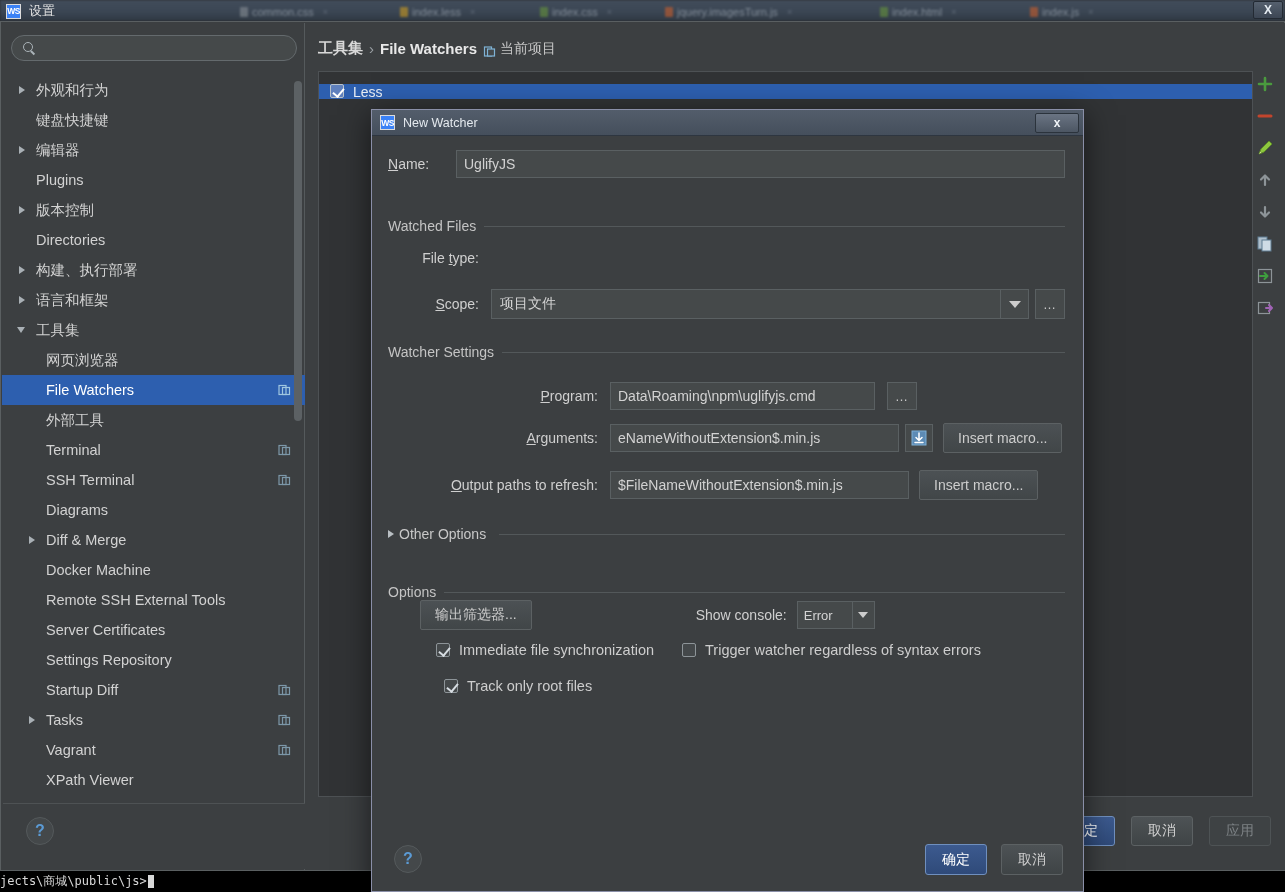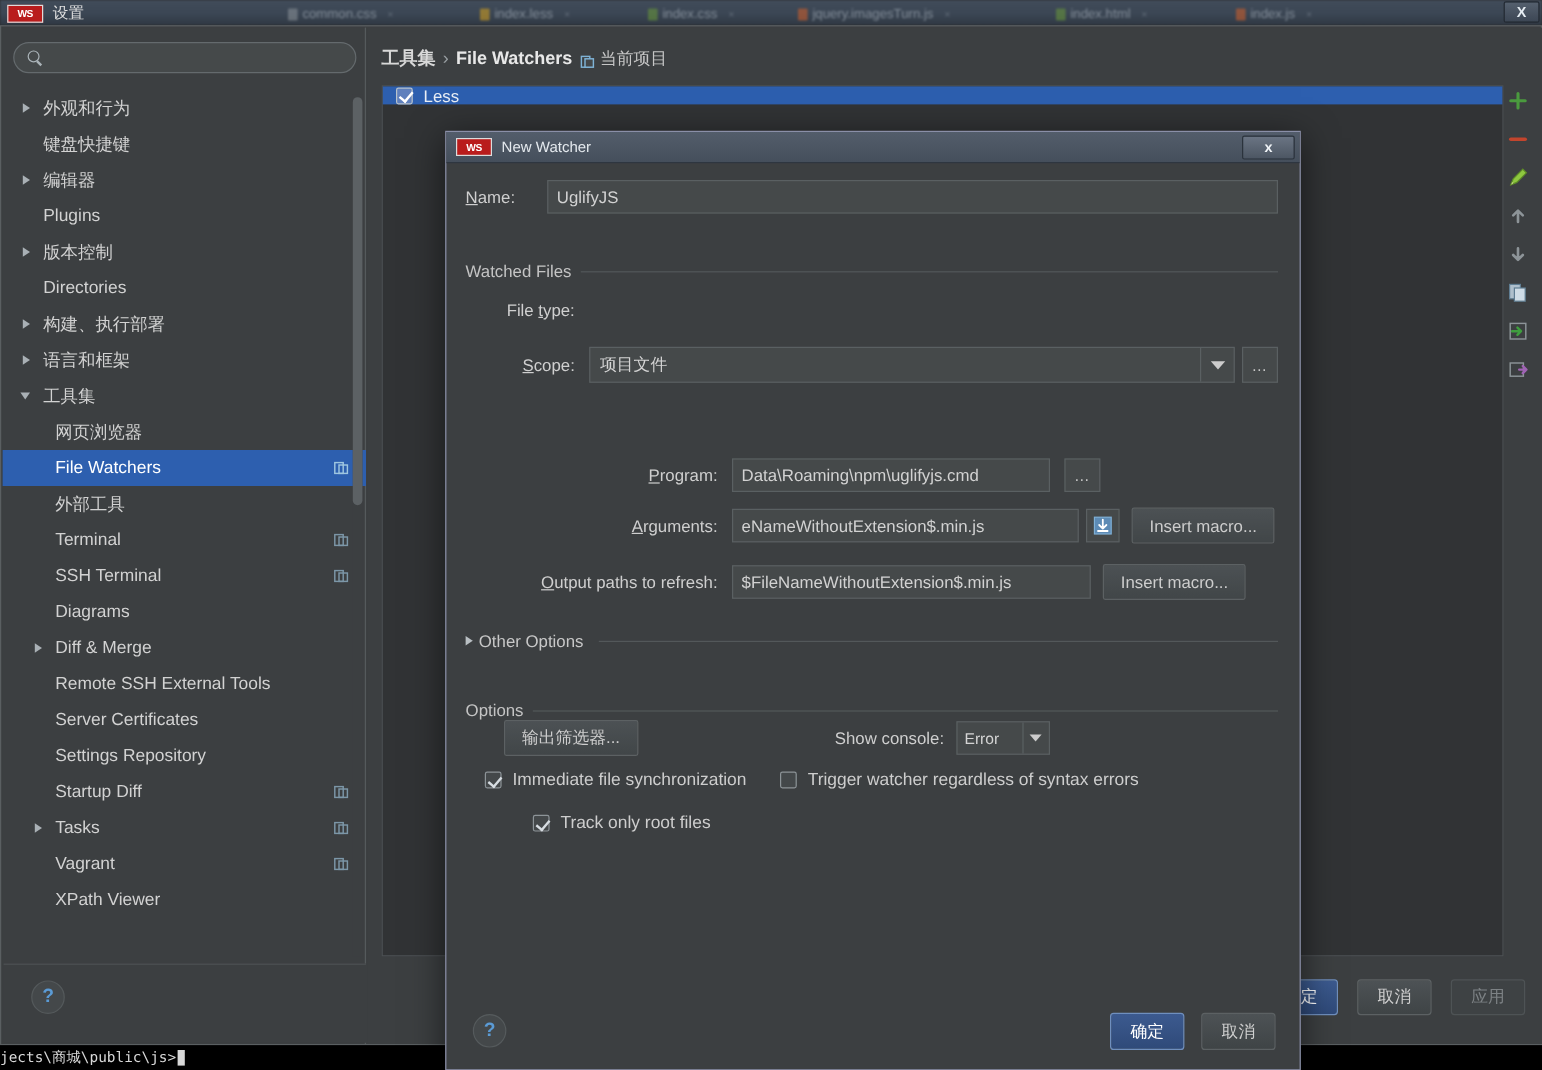--- a/index.html
+++ b/index.html
@@ -136,23 +136,23 @@
   }
   .breadcrumb .sep { color: #9aa0a4; font-weight: normal; }
   .breadcrumb .cur { color: #e8e8e8; }
   .bc-proj { display: flex; align-items: flex-end; gap: 4px; font-weight: normal; color: #c6c6c6; font-size: 14px; }
 
   .wlist {
     position: absolute; left: 12px; top: 48px; width: 935px; height: 726px;
     background: #313335; border: 1px solid #4d5154;
   }
   .wrow {
-    position: relative; height: 15px; display: flex; align-items: center;
+    position: relative; height: 15px; display: flex; align-items: flex-start;
     padding-left: 11px; gap: 9px;
-    background: #2d5faf; color: #e9eef5; font-size: 14px;
+    background: #2d5faf; color: #e9eef5; font-size: 14px; margin-top: 12px;
   }
   .cbx {
     width: 14px; height: 14px; border: 1px solid #b9c3cb; background: #5f80bd;
     border-radius: 2px; position: relative; flex: 0 0 auto;
   }
   .cbx.on::after {
     content:''; position:absolute; left:3.5px; top:0.5px; width:5px; height:9px;
     border-right:2px solid #ffffff; border-bottom:2px solid #ffffff;
     transform: rotate(40deg);
   }
@@ -190,21 +190,21 @@
     box-shadow: 0 6px 28px rgba(0,0,0,.55);
     z-index: 10;
   }
   .modal-title {
     height: 26px; background: linear-gradient(180deg,#535d6b,#454f5c);
     border-bottom: 1px solid #2e3640;
     display: flex; align-items: center; padding-left: 8px; gap: 8px;
     color: #e4e9ee; font-size: 12.5px;
   }
   .ws-logo {
-    width: 30px; height: 15px; background: #b91c1c; color: #fff;
+    width: 15px; height: 15px; background: #3b82f6; color: #fff;
     font-size: 8.5px; font-weight: bold; letter-spacing: -0.5px;
     display: flex; align-items: center; justify-content: center;
     border: 1px solid #dcdcdc; flex: 0 0 auto;
   }
   .modal-close {
     position: absolute; right: 4px; top: 3px; width: 44px; height: 20px;
     background: linear-gradient(180deg,#6a7483,#4c5663);
     border: 1px solid #2b333c; border-radius: 2px;
     display: flex; align-items: center; justify-content: center;
     color: #f0f4f8; font-size: 12px; font-weight: bold;
@@ -422,20 +422,24 @@
           <div class="tnode d2">
             <span class="arrow none"></span>
             <span class="tlabel">Diagrams</span>
           </div>
           <div class="tnode d2">
             <span class="arrow closed"></span>
             <span class="tlabel">Diff &amp; Merge</span>
           </div>
           <div class="tnode d2">
             <span class="arrow none"></span>
+            <span class="tlabel">Docker Machine</span>
+          </div>
+          <div class="tnode d2">
+            <span class="arrow none"></span>
             <span class="tlabel">Remote SSH External Tools</span>
           </div>
           <div class="tnode d2">
             <span class="arrow none"></span>
             <span class="tlabel">Server Certificates</span>
           </div>
           <div class="tnode d2">
             <span class="arrow none"></span>
             <span class="tlabel">Settings Repository</span>
           </div>
@@ -587,20 +591,26 @@
           <div class="combo" style="flex:1 1 auto;">
             <span class="val">项目文件</span>
             <span class="arrowbtn">
                 <span class="caret"></span>
               </span>
           </div>
           <div class="ellipsis-btn" style="margin-left:6px;">…</div>
         </div>
       </div>
 
+      <div class="group" style="top:208px;">
+        <div class="group-title">
+          <span>Watcher Settings</span>
+          <span class="line"></span>
+        </div>
+      </div>
 
       <div class="group" style="top:246px;">
         <div class="row" style="gap:0;">
           <span class="lbl" style="width:222px;text-align:right;padding-right:12px;"><u>P</u>rogram:</span>
           <span style="width:265px;">
             <input class="field" type="text" value="Data\Roaming\npm\uglifyjs.cmd" style="">
           </span>
           <div class="ellipsis-btn" style="margin-left:12px;height:28px;">…</div>
         </div>
       </div>
@@ -654,21 +664,21 @@
             <span class="val" style="padding:0 6px;font-size:13px;">Error</span>
             <span class="arrowbtn" style="width:22px;height:26px;">
               <span class="caret" style="border-left-width:5px;border-right-width:5px;border-top-width:6px;"></span>
             </span>
           </div>
         </div>
       </div>
 
       <div class="group" style="top:506px;">
         <div class="row" style="gap:0;">
-          <div class="chk-row" style="margin-left:16px;">
+          <div class="chk-row" style="margin-left:48px;">
             <span class="cbx plain on"></span>
             <span>Immediate file synchronization</span>
           </div>
           <div class="chk-row" style="margin-left:28px;">
             <span class="cbx plain"></span>
             <span>Trigger watcher regardless of syntax errors</span>
           </div>
         </div>
       </div>
 

